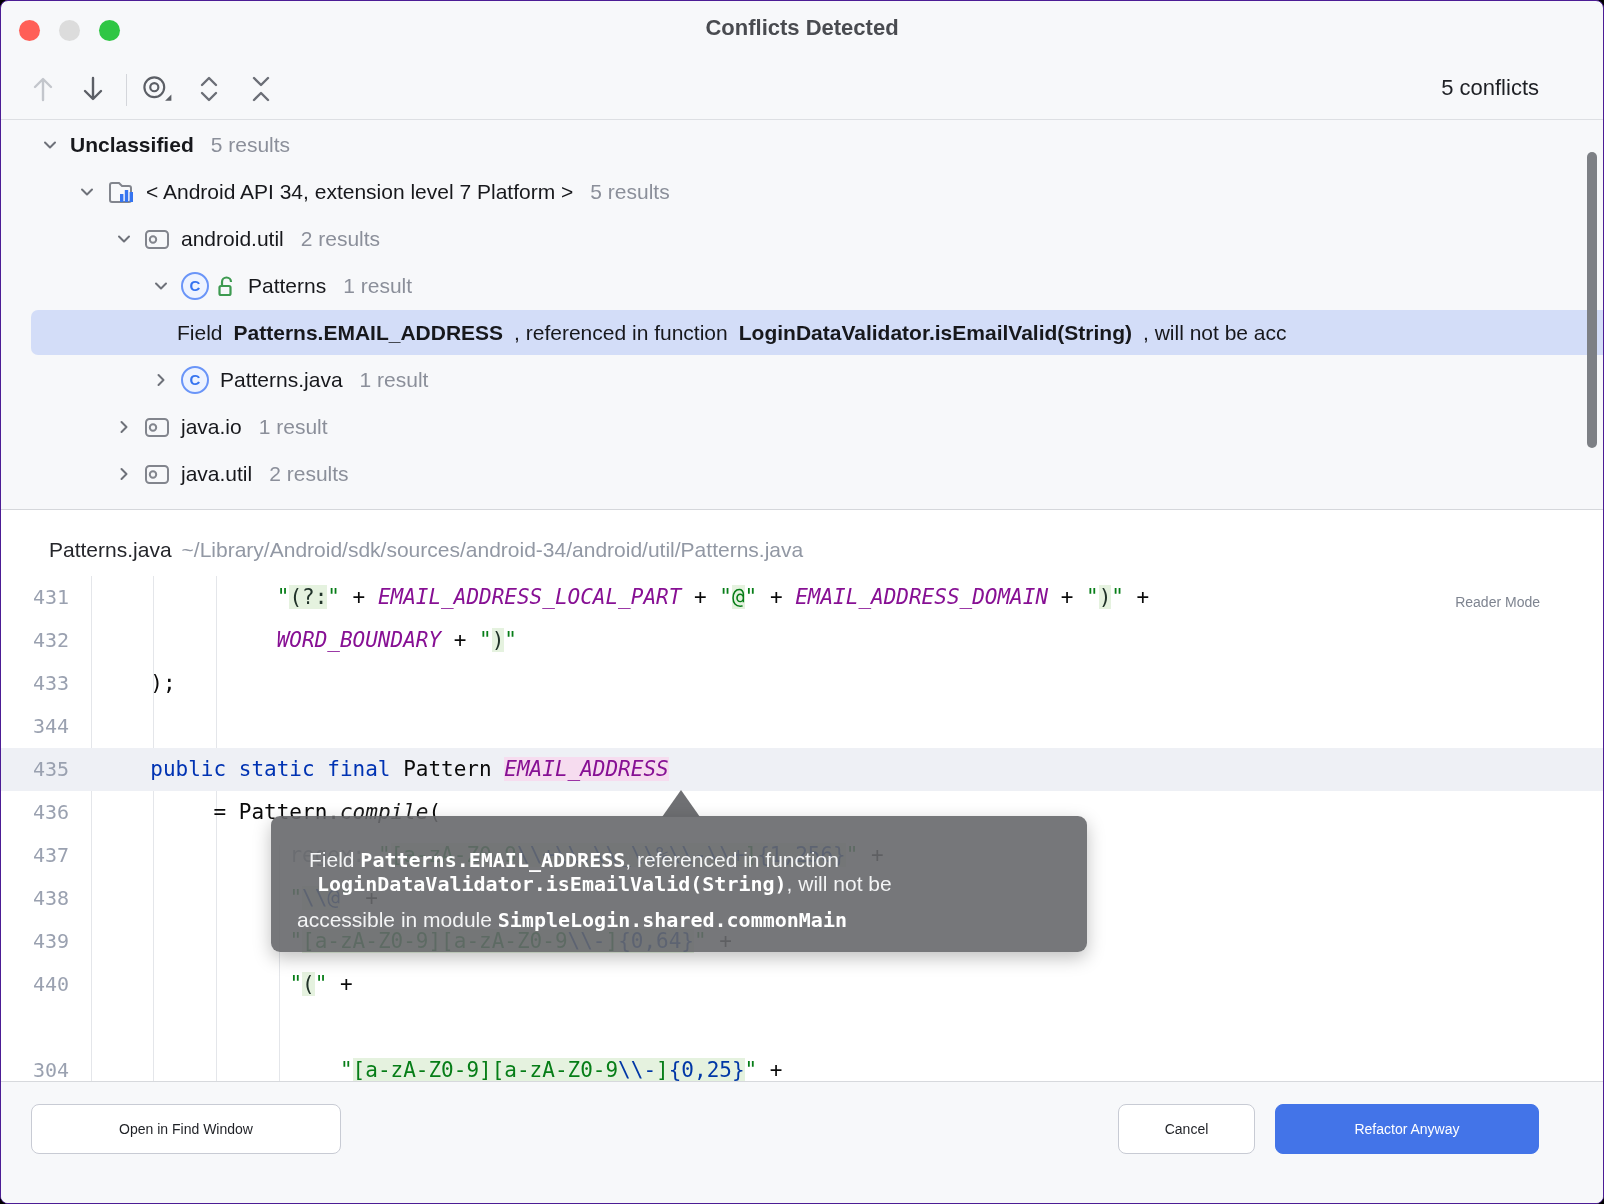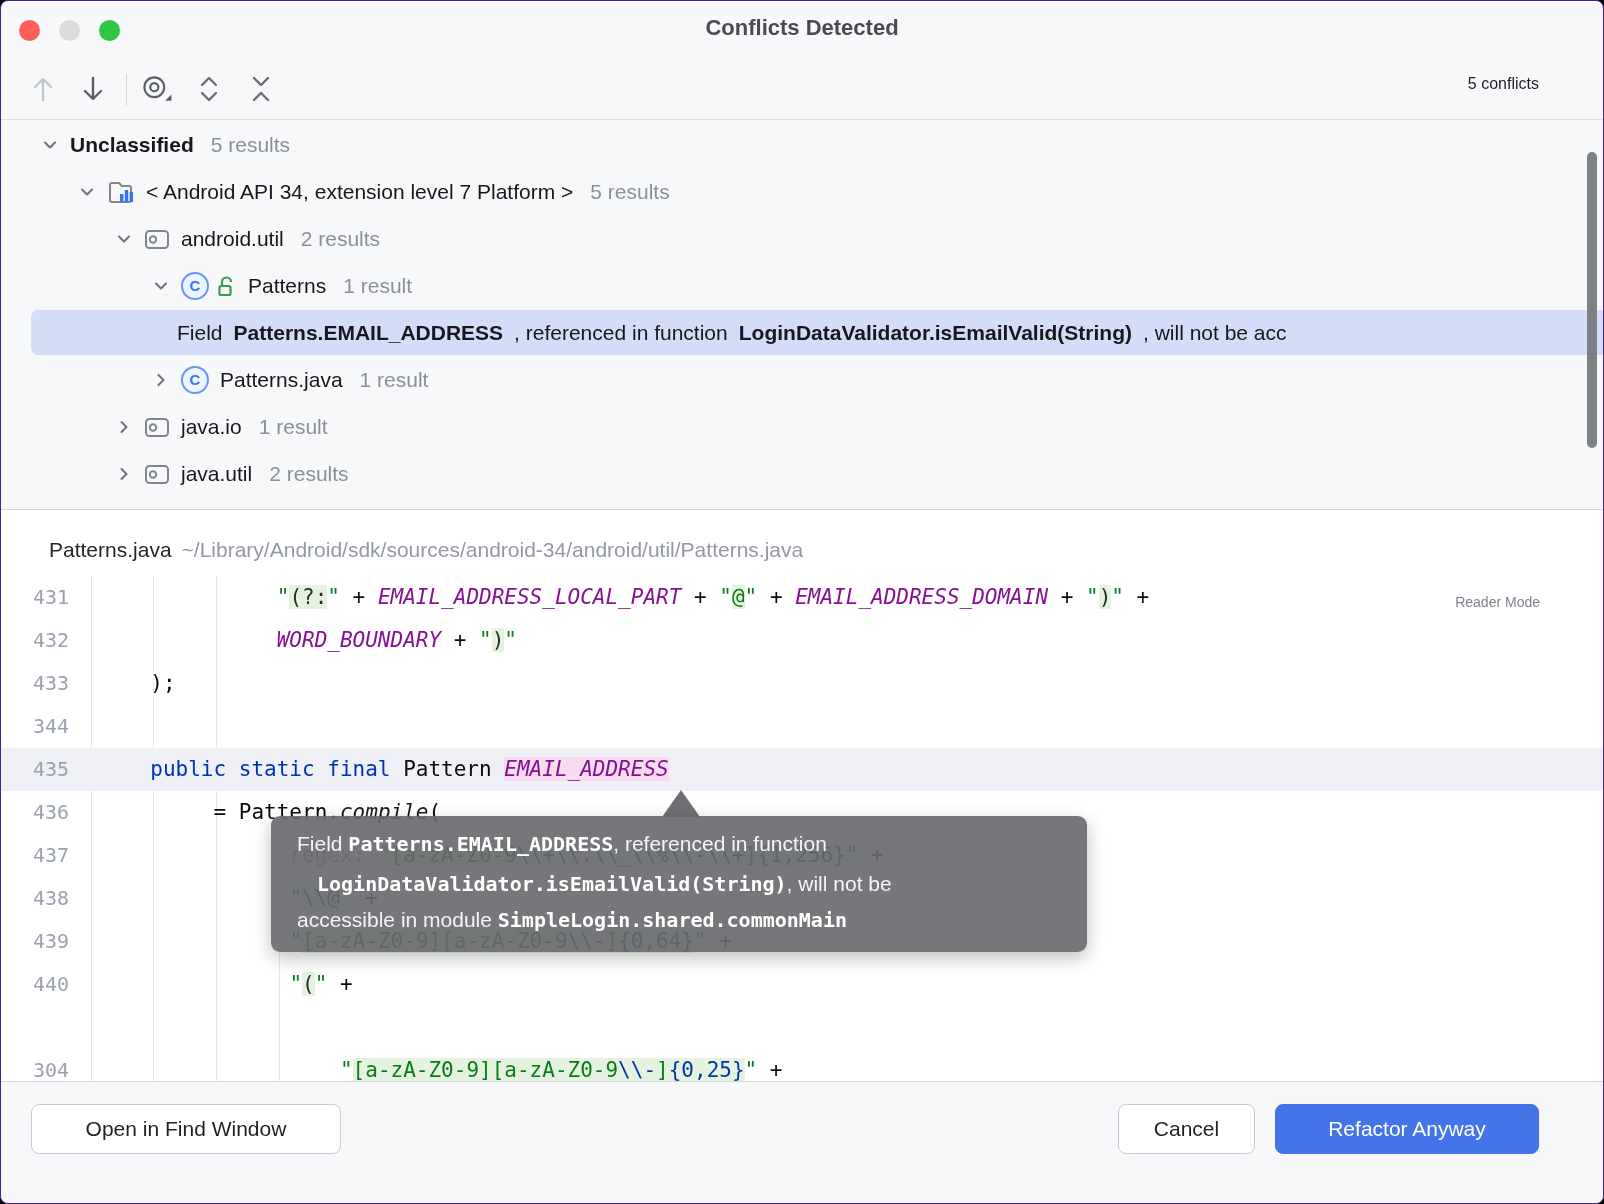--- a/index.html
+++ b/index.html
@@ -11,21 +11,21 @@
   .traffic{position:absolute;top:19px;width:21px;height:21px;border-radius:50%;}
   .t-red{left:18px;background:#ff5f57;}
   .t-yellow{left:58px;background:#dcdcdc;}
   .t-green{left:98px;background:#2fc644;}
   .win-title{position:absolute;top:14px;left:0;width:100%;text-align:center;
     font-size:22px;font-weight:bold;color:#494b50;}
   
   .toolbar{position:absolute;left:0;top:58px;width:100%;height:60px;}
   .tb-ico{position:absolute;top:12px;width:36px;height:36px;display:flex;align-items:center;justify-content:center;}
   .tb-sep{position:absolute;left:125px;top:15px;width:1px;height:32px;background:#d4d6db;}
-  .conflicts-count{position:absolute;right:64px;top:16px;font-size:16px;color:#1e2025;}
+  .conflicts-count{position:absolute;right:64px;top:16px;font-size:22px;color:#1e2025;}
   
   .tree{position:absolute;left:0;top:118px;width:100%;height:390px;background:#f7f8fa;
     border-top:1px solid #dddfe3;overflow:hidden;}
   .tree-row{position:absolute;left:0;width:100%;height:47px;font-size:21px;color:#17181c;}
   .tree-row .inner{position:absolute;top:0;height:47px;display:flex;align-items:center;gap:11px;white-space:nowrap;}
   .tr-label-bold{font-weight:bold;}
   .tr-count{color:#8b8f9a;margin-left:6px;}
   .tree-row.selected .selbg{position:absolute;left:30px;top:1px;right:0;bottom:1px;
     background:#d3ddf8;border-radius:7px 0 0 7px;}
   .chev{width:18px;height:18px;flex:0 0 auto;}
@@ -59,21 +59,21 @@
   .tooltip{position:absolute;left:270px;top:815px;width:816px;height:136px;
     background:rgba(103,104,107,0.90);border-radius:9px;box-shadow:0 6px 18px rgba(0,0,0,.25);}
   .tooltip-caret{position:absolute;left:661px;top:789px;width:0;height:0;
     border-left:19px solid transparent;border-right:19px solid transparent;
     border-bottom:27px solid rgba(103,104,107,0.95);}
   .tt-line{position:absolute;left:26px;white-space:nowrap;color:#f3f4f5;font-size:21px;height:36px;line-height:36px;}
   .tt-mono{font-family:"DejaVu Sans Mono",monospace;font-weight:bold;font-size:20px;color:#ffffff;}
   
   .footer{position:absolute;left:0;top:1080px;width:100%;height:122px;background:#f7f8fa;
     border-top:1px solid #d7d9dd;}
-  .btn{position:absolute;top:22px;height:50px;border-radius:8px;font-size:21px;
+  .btn{position:absolute;top:22px;height:50px;border-radius:8px;font-size:14px;
     display:flex;align-items:center;justify-content:center;box-sizing:border-box;cursor:default;}
   .btn-outline{background:#ffffff;border:1px solid #c8cbd4;color:#1f2126;}
   .btn-primary{background:#4374e8;border:1px solid #4374e8;color:#ffffff;}
   #btn-open{left:30px;width:310px;}
   #btn-cancel{left:1117px;width:137px;}
   #btn-refactor{right:64px;width:264px;}
   svg{display:block;}
 </style>
 </head>
 <body>
@@ -252,21 +252,21 @@
         <div class="code-line" style="top: 258px;"><span class="gut">437</span><span class="lc"><span>             </span><span class="ti">regex: </span><span class="tq">"</span><span class="ts hl">[a-zA-Z0-9</span><span class="te hl">\\+\\.\\_\\%\\-\\+</span><span class="ts hl">]</span><span class="te hl">{1,256}</span><span class="tq">"</span><span class="tp"> +</span></span></div>
         <div class="code-line" style="top: 301px;"><span class="gut">438</span><span class="lc"><span>             </span><span class="tq">"</span><span class="te hl">\\@</span><span class="tq">"</span><span class="tp"> +</span></span></div>
         <div class="code-line" style="top: 344px;"><span class="gut">439</span><span class="lc"><span>             </span><span class="tq">"</span><span class="ts hl">[a-zA-Z0-9][a-zA-Z0-9</span><span class="te hl">\\-</span><span class="ts hl">]</span><span class="te hl">{0,64}</span><span class="tq">"</span><span class="tp"> +</span></span></div>
         <div class="code-line" style="top: 387px;"><span class="gut">440</span><span class="lc"><span>             </span><span class="tq">"</span><span class="td hl">(</span><span class="tq">"</span><span class="tp"> +</span></span></div>
         <div class="code-line" style="top: 473px;"><span class="gut">304</span><span class="lc"><span>                 </span><span class="tq">"</span><span class="ts hl">[a-zA-Z0-9][a-zA-Z0-9</span><span class="te hl">\\-</span><span class="ts hl">]</span><span class="te hl">{0,25}</span><span class="tq">"</span><span class="tp"> +</span></span></div>
       </div>
   </div>
 
   <div class="tooltip-caret"></div>
   <div class="tooltip">
-      <div class="tt-line" style="top: 10px;"><span>Field </span><span class="tt-mono">Patterns.EMAIL_ADDRESS</span><span>, referenced in function</span></div>
+      <div class="tt-line" style="top: 26px; margin-left: 12px;"><span>Field </span><span class="tt-mono">Patterns.EMAIL_ADDRESS</span><span>, referenced in function</span></div>
       <div class="tt-line" style="top: 50px; margin-left: 20px;"><span class="tt-mono">LoginDataValidator.isEmailValid(String)</span><span>, will not be</span></div>
       <div class="tt-line" style="top: 86px;"><span>accessible in module </span><span class="tt-mono">SimpleLogin.shared.commonMain</span></div>
     </div>
 
   <div class="footer">
     <div class="btn btn-outline" id="btn-open">Open in Find Window</div>
     <div class="btn btn-outline" id="btn-cancel">Cancel</div>
     <div class="btn btn-primary" id="btn-refactor">Refactor Anyway</div>
   </div>
 

